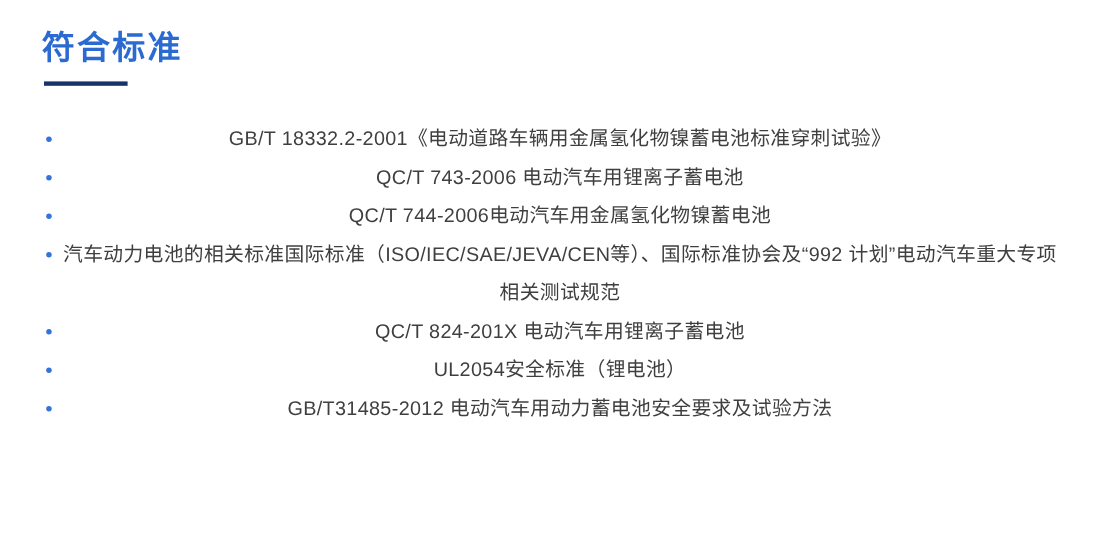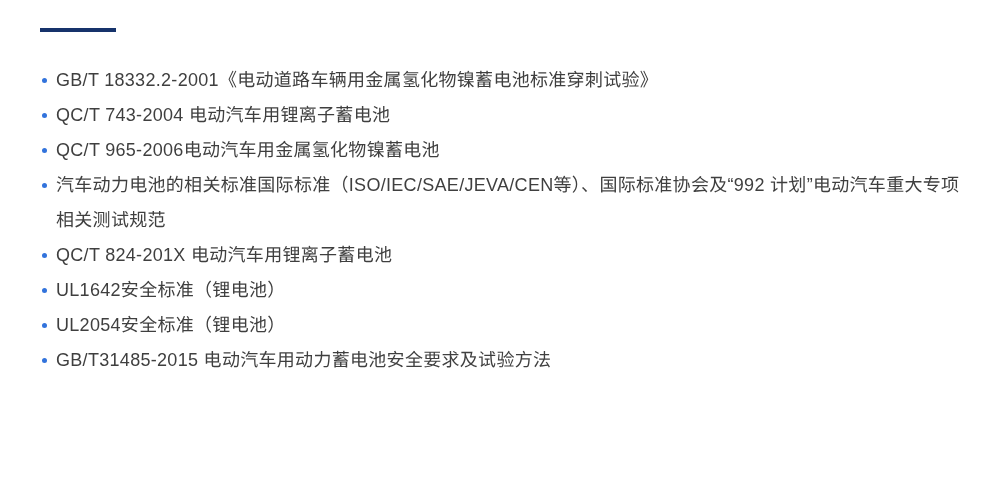--- a/index.html
+++ b/index.html
@@ -47,59 +47,57 @@
     flex: 0 0 auto;
     width: 5px;
     height: 5px;
     border-radius: 50%;
     background: #3273dc;
     margin: 15px 9px 0 2px;
   }
   .std-text {
     flex: 1 1 auto;
     letter-spacing: 0.3px;
+    text-align: center;
   }
 </style>
 </head>
 <body>
 
 <div class="page">
 
   <div class="section-header">
+    <div class="section-title">符合标准</div>
     <div class="title-underline"></div>
   </div>
 
   <ul class="standards-list">
     <li class="std-item">
       <span class="dot"></span>
       <span class="std-text">GB/T 18332.2-2001《电动道路车辆用金属氢化物镍蓄电池标准穿刺试验》</span>
     </li>
     <li class="std-item">
       <span class="dot"></span>
-      <span class="std-text">QC/T 743-2004 电动汽车用锂离子蓄电池</span>
+      <span class="std-text">QC/T 743-2006 电动汽车用锂离子蓄电池</span>
     </li>
     <li class="std-item">
       <span class="dot"></span>
-      <span class="std-text">QC/T 965-2006电动汽车用金属氢化物镍蓄电池</span>
+      <span class="std-text">QC/T 744-2006电动汽车用金属氢化物镍蓄电池</span>
     </li>
     <li class="std-item">
       <span class="dot"></span>
       <span class="std-text">汽车动力电池的相关标准国际标准（ISO/IEC/SAE/JEVA/CEN等）、国际标准协会及“992 计划”电动汽车重大专项相关测试规范</span>
     </li>
     <li class="std-item">
       <span class="dot"></span>
       <span class="std-text">QC/T 824-201X 电动汽车用锂离子蓄电池</span>
     </li>
     <li class="std-item">
       <span class="dot"></span>
-      <span class="std-text">UL1642安全标准（锂电池）</span>
-    </li>
-    <li class="std-item">
-      <span class="dot"></span>
       <span class="std-text">UL2054安全标准（锂电池）</span>
     </li>
     <li class="std-item">
       <span class="dot"></span>
-      <span class="std-text">GB/T31485-2015 电动汽车用动力蓄电池安全要求及试验方法</span>
+      <span class="std-text">GB/T31485-2012 电动汽车用动力蓄电池安全要求及试验方法</span>
     </li>
   </ul>
 
 </div>
 
 </body></html>

